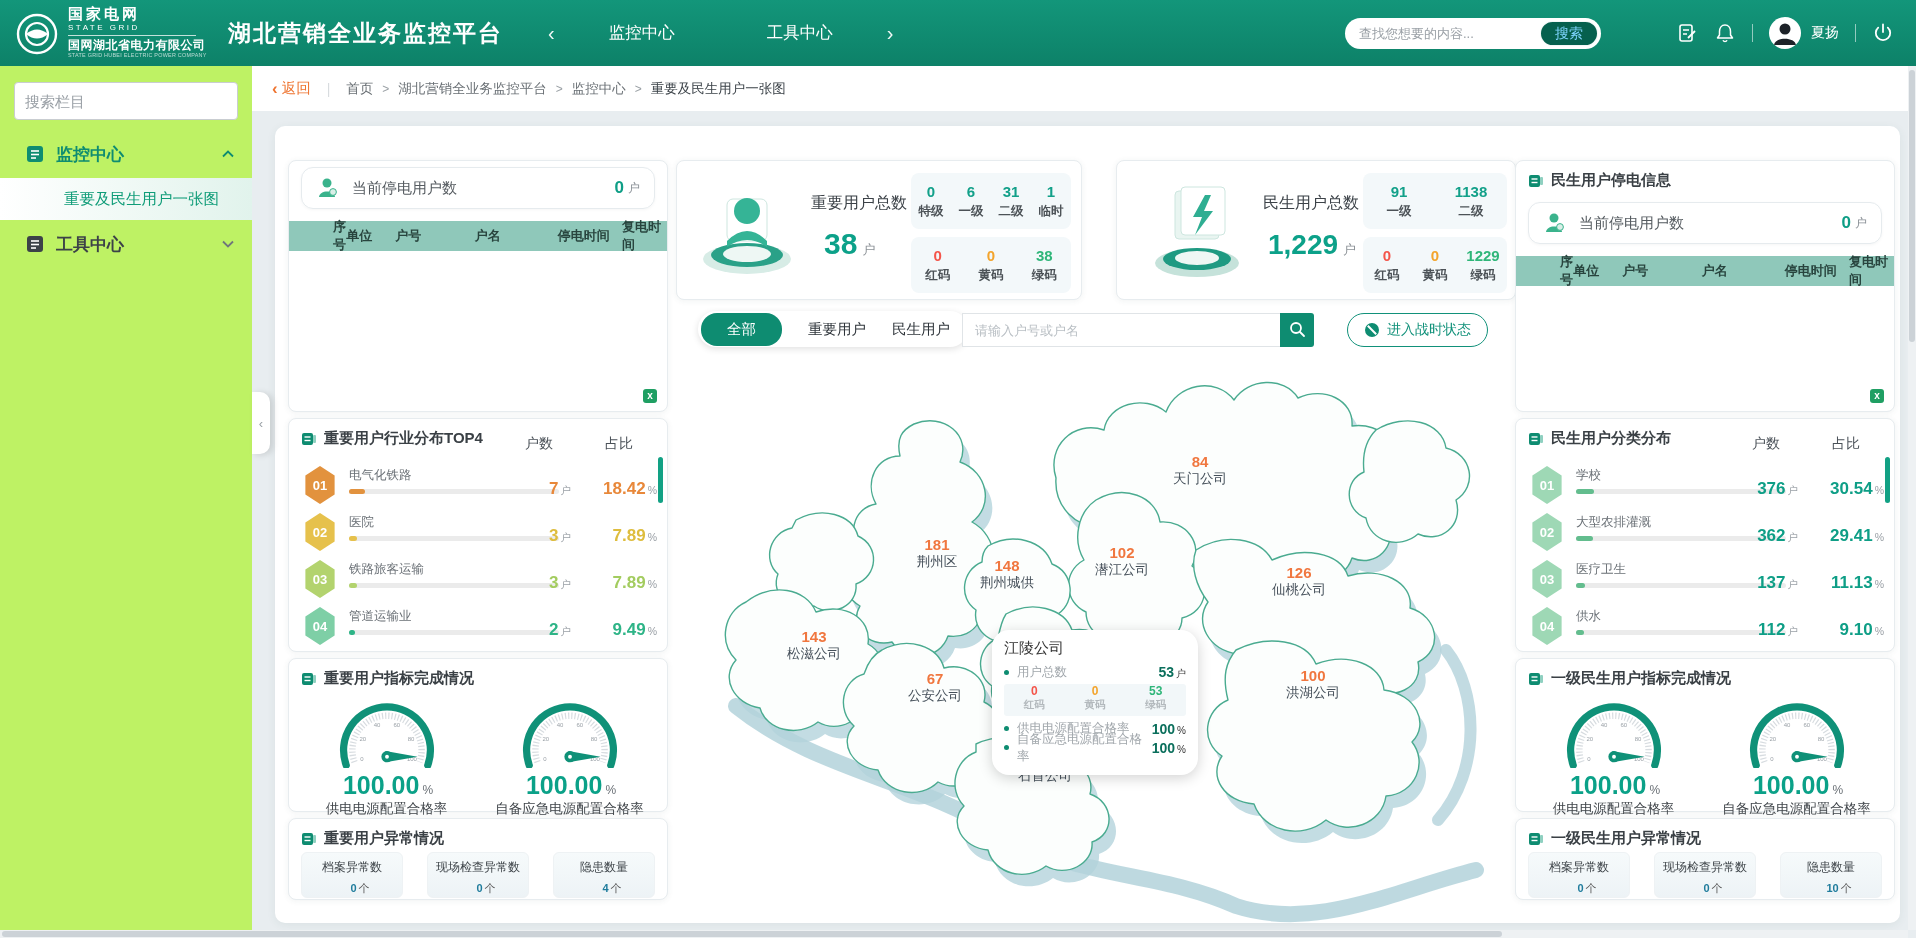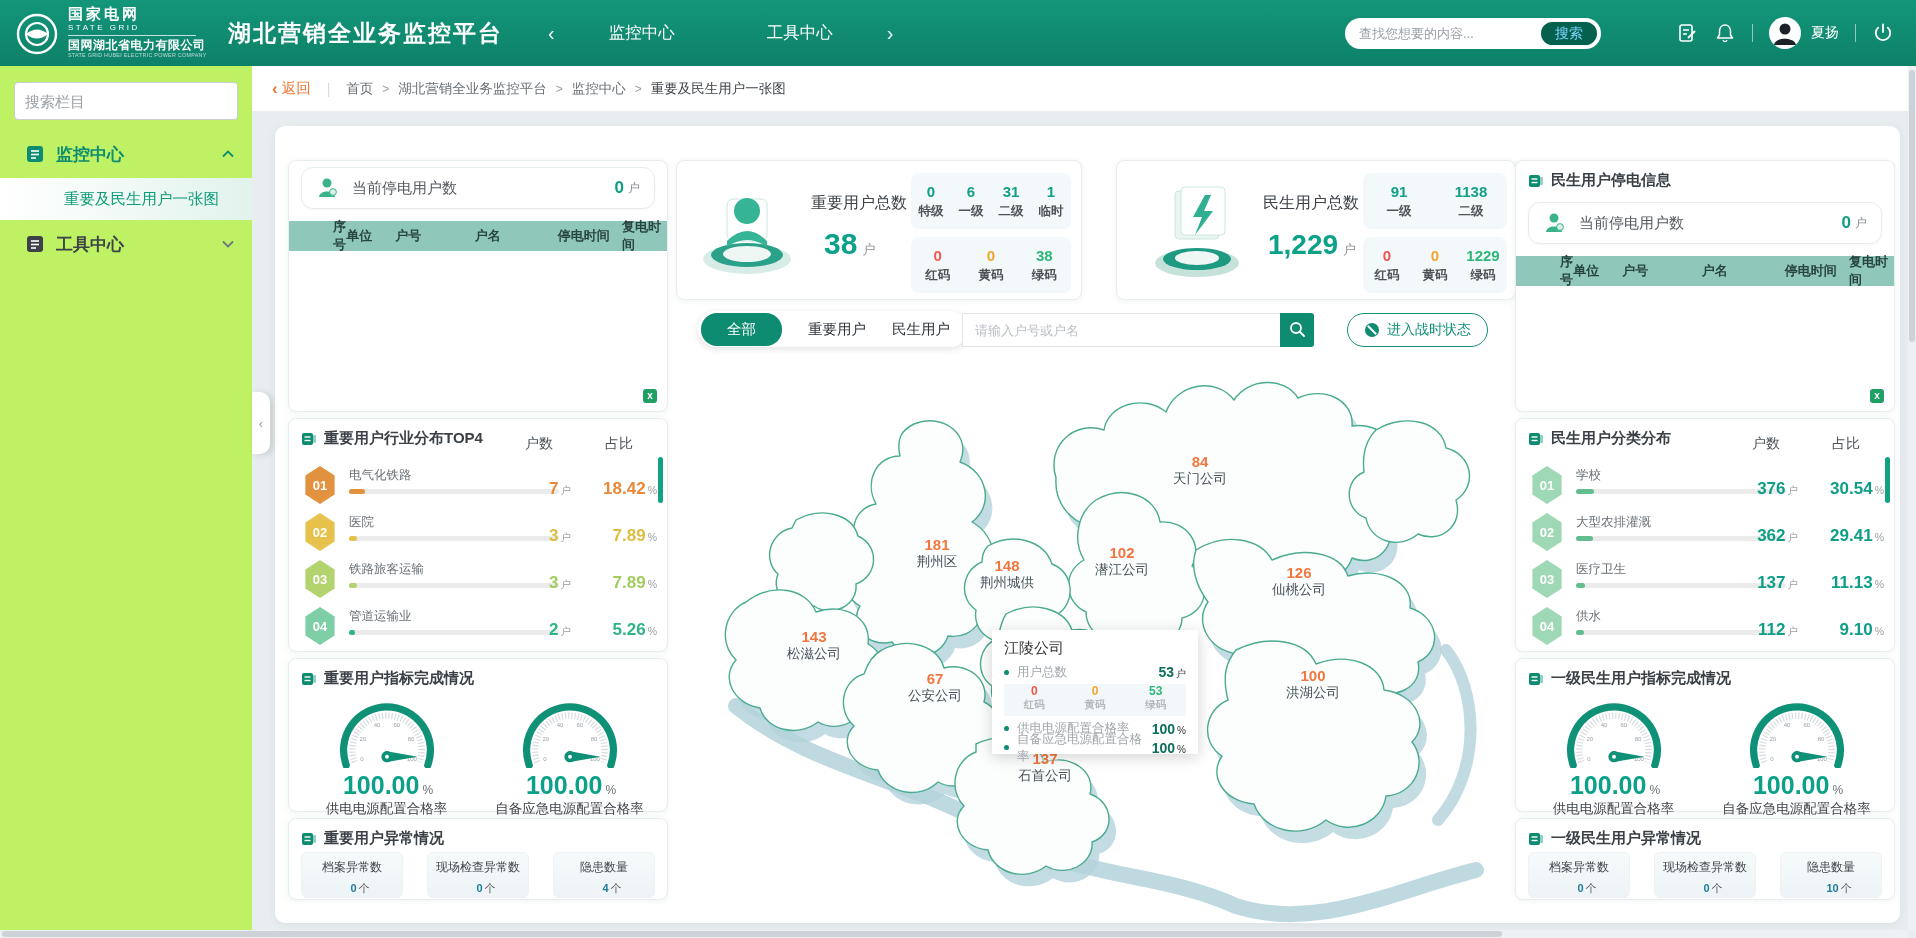--- a/index.html
+++ b/index.html
@@ -148,22 +148,22 @@
   .wartime-btn { position:absolute; left:1072px; top:187px; height:34px; border-radius:17px; background:#fff;
                  border:1px solid #11917a; color:#11917a; font-size:14px; padding:0 16px;
                  display:inline-flex; align-items:center; gap:7px; cursor:pointer; }
 
   
   .map-wrap { position:absolute; left:401px; top:224px; width:824px; height:573px; }
   .map-label { position:absolute; transform:translateX(-50%); text-align:center; line-height:1.2; z-index:2;
                cursor:pointer; text-shadow:0 0 4px #fff,0 0 4px #fff; }
   .ml-num { font-size:15px; font-weight:bold; color:#f0773f; }
   .ml-name { font-size:13.5px; color:#45505a; }
-  .map-tooltip { position:absolute; left:316px; top:280px; width:206px; height:124px; background:#fff;
-                 border-radius:0; box-shadow:0 3px 14px rgba(0,0,0,.18); z-index:3; padding:9px 12px; }
+  .map-tooltip { position:absolute; left:316px; top:280px; width:206px; height:145px; background:#fff;
+                 border-radius:17px; box-shadow:0 3px 14px rgba(0,0,0,.18); z-index:3; padding:9px 12px; }
   .tt-title { font-size:15px; color:#333; margin-bottom:5px; }
   .tt-row { display:flex; align-items:center; font-size:12.5px; height:19px; }
   .tt-dot { width:5px; height:5px; border-radius:50%; background:#0e8c71; margin-right:8px; }
   .tt-label { color:#a0a6ab; flex:1; }
   .tt-val b { font-size:14px; color:#0b6f5c; }
   .tt-val span { font-size:10px; color:#333; margin-left:2px; }
   .tt-band { height:32px; background:#f2f7f9; border-radius:3px; display:flex; margin:2px 0 3px; }
   .tt-band .sum-col b { font-size:12px; display:block; }
   .tt-band .sum-col em { font-size:10.5px; color:#b3b9bd; margin-top:0; }
 
@@ -346,21 +346,21 @@
           <div class="dist-count c3"><b>3</b><span>户</span></div>
           <div class="dist-pct c3"><b>7.89</b><span>%</span></div>
         </div>
         <div class="dist-row">
           <div class="hex hx4">04</div>
           <div class="dist-label">管道运输业</div>
           <div class="dist-bar">
                 <i class="sl4" style="width:6px;"></i>
               </div>
           <div class="dist-count c4"><b>2</b><span>户</span></div>
-          <div class="dist-pct c4"><b>5.26</b><span>%</span></div>
+          <div class="dist-pct c4"><b>9.49</b><span>%</span></div>
         </div>
       </div>
       <div class="scroll-thumb"></div>
     </div>
 
     <div class="card" style="left:13px;top:532px;width:380px;height:154px;">
       <div class="card-head">
         <svg class="doc-ico" viewBox="0 0 16 16">
           <rect x="1" y="2" width="11" height="12" rx="2" fill="#0e8c71"></rect>
           <rect x="12" y="4" width="3" height="8" rx="1" fill="#8fd0c0"></rect>

